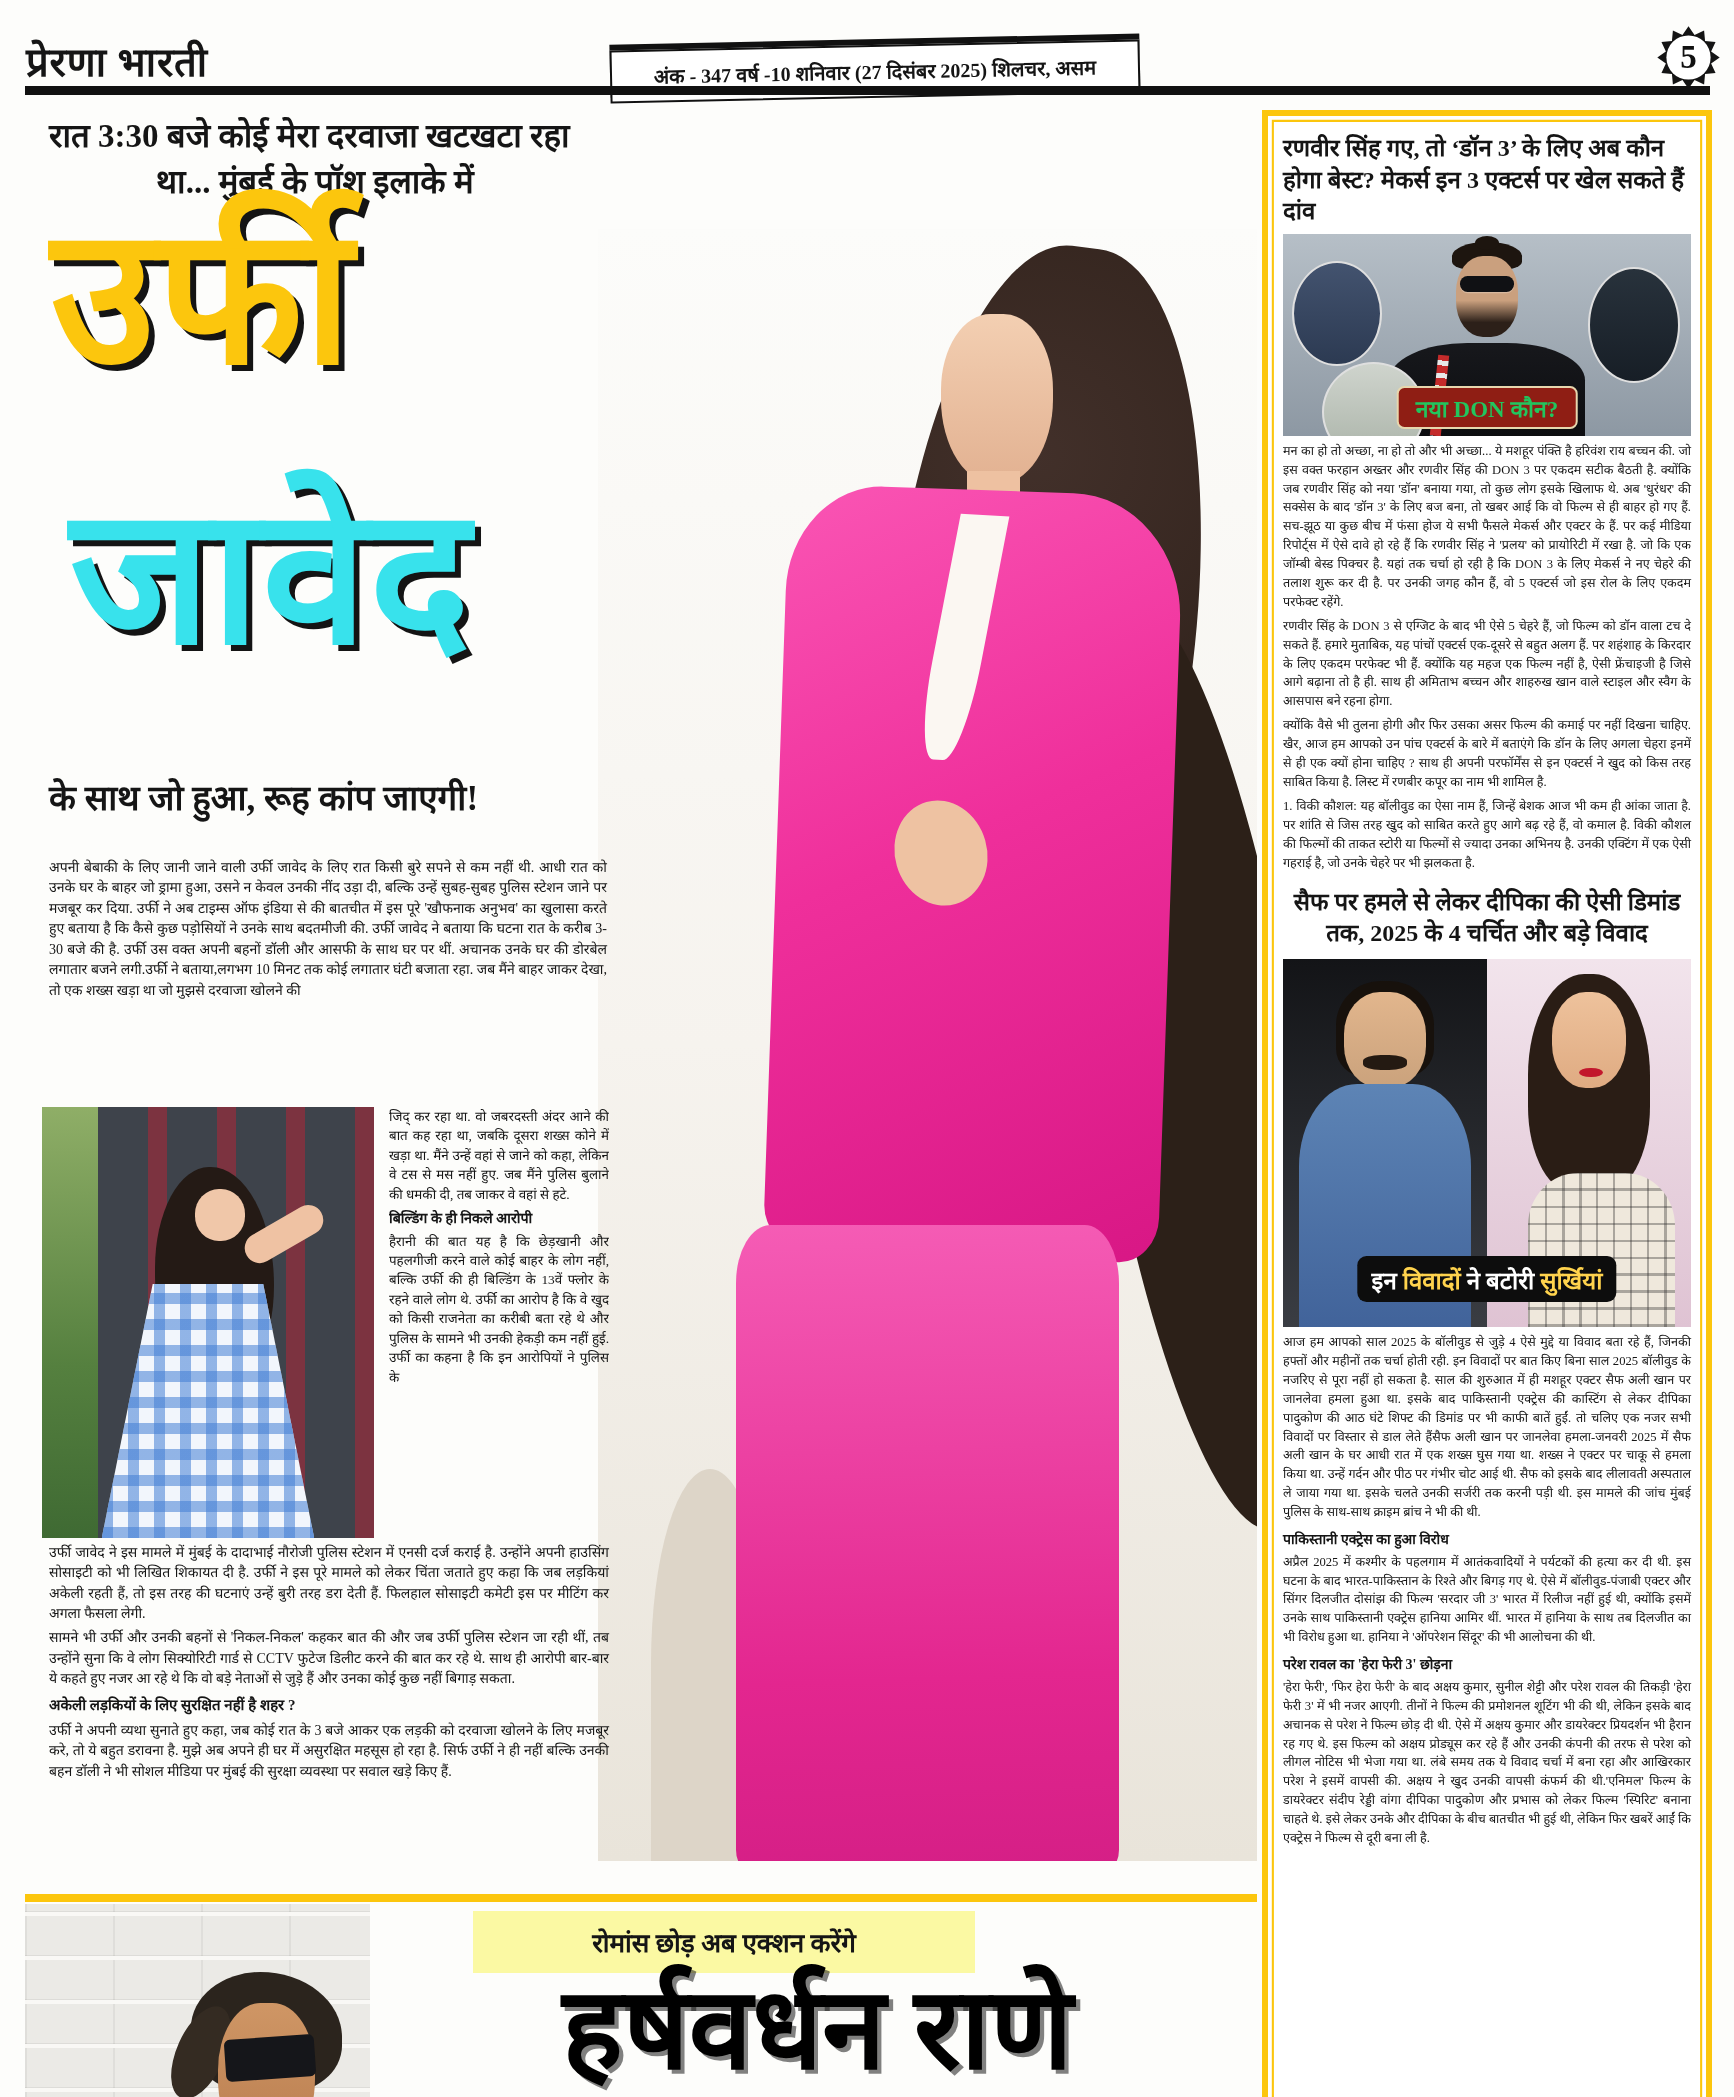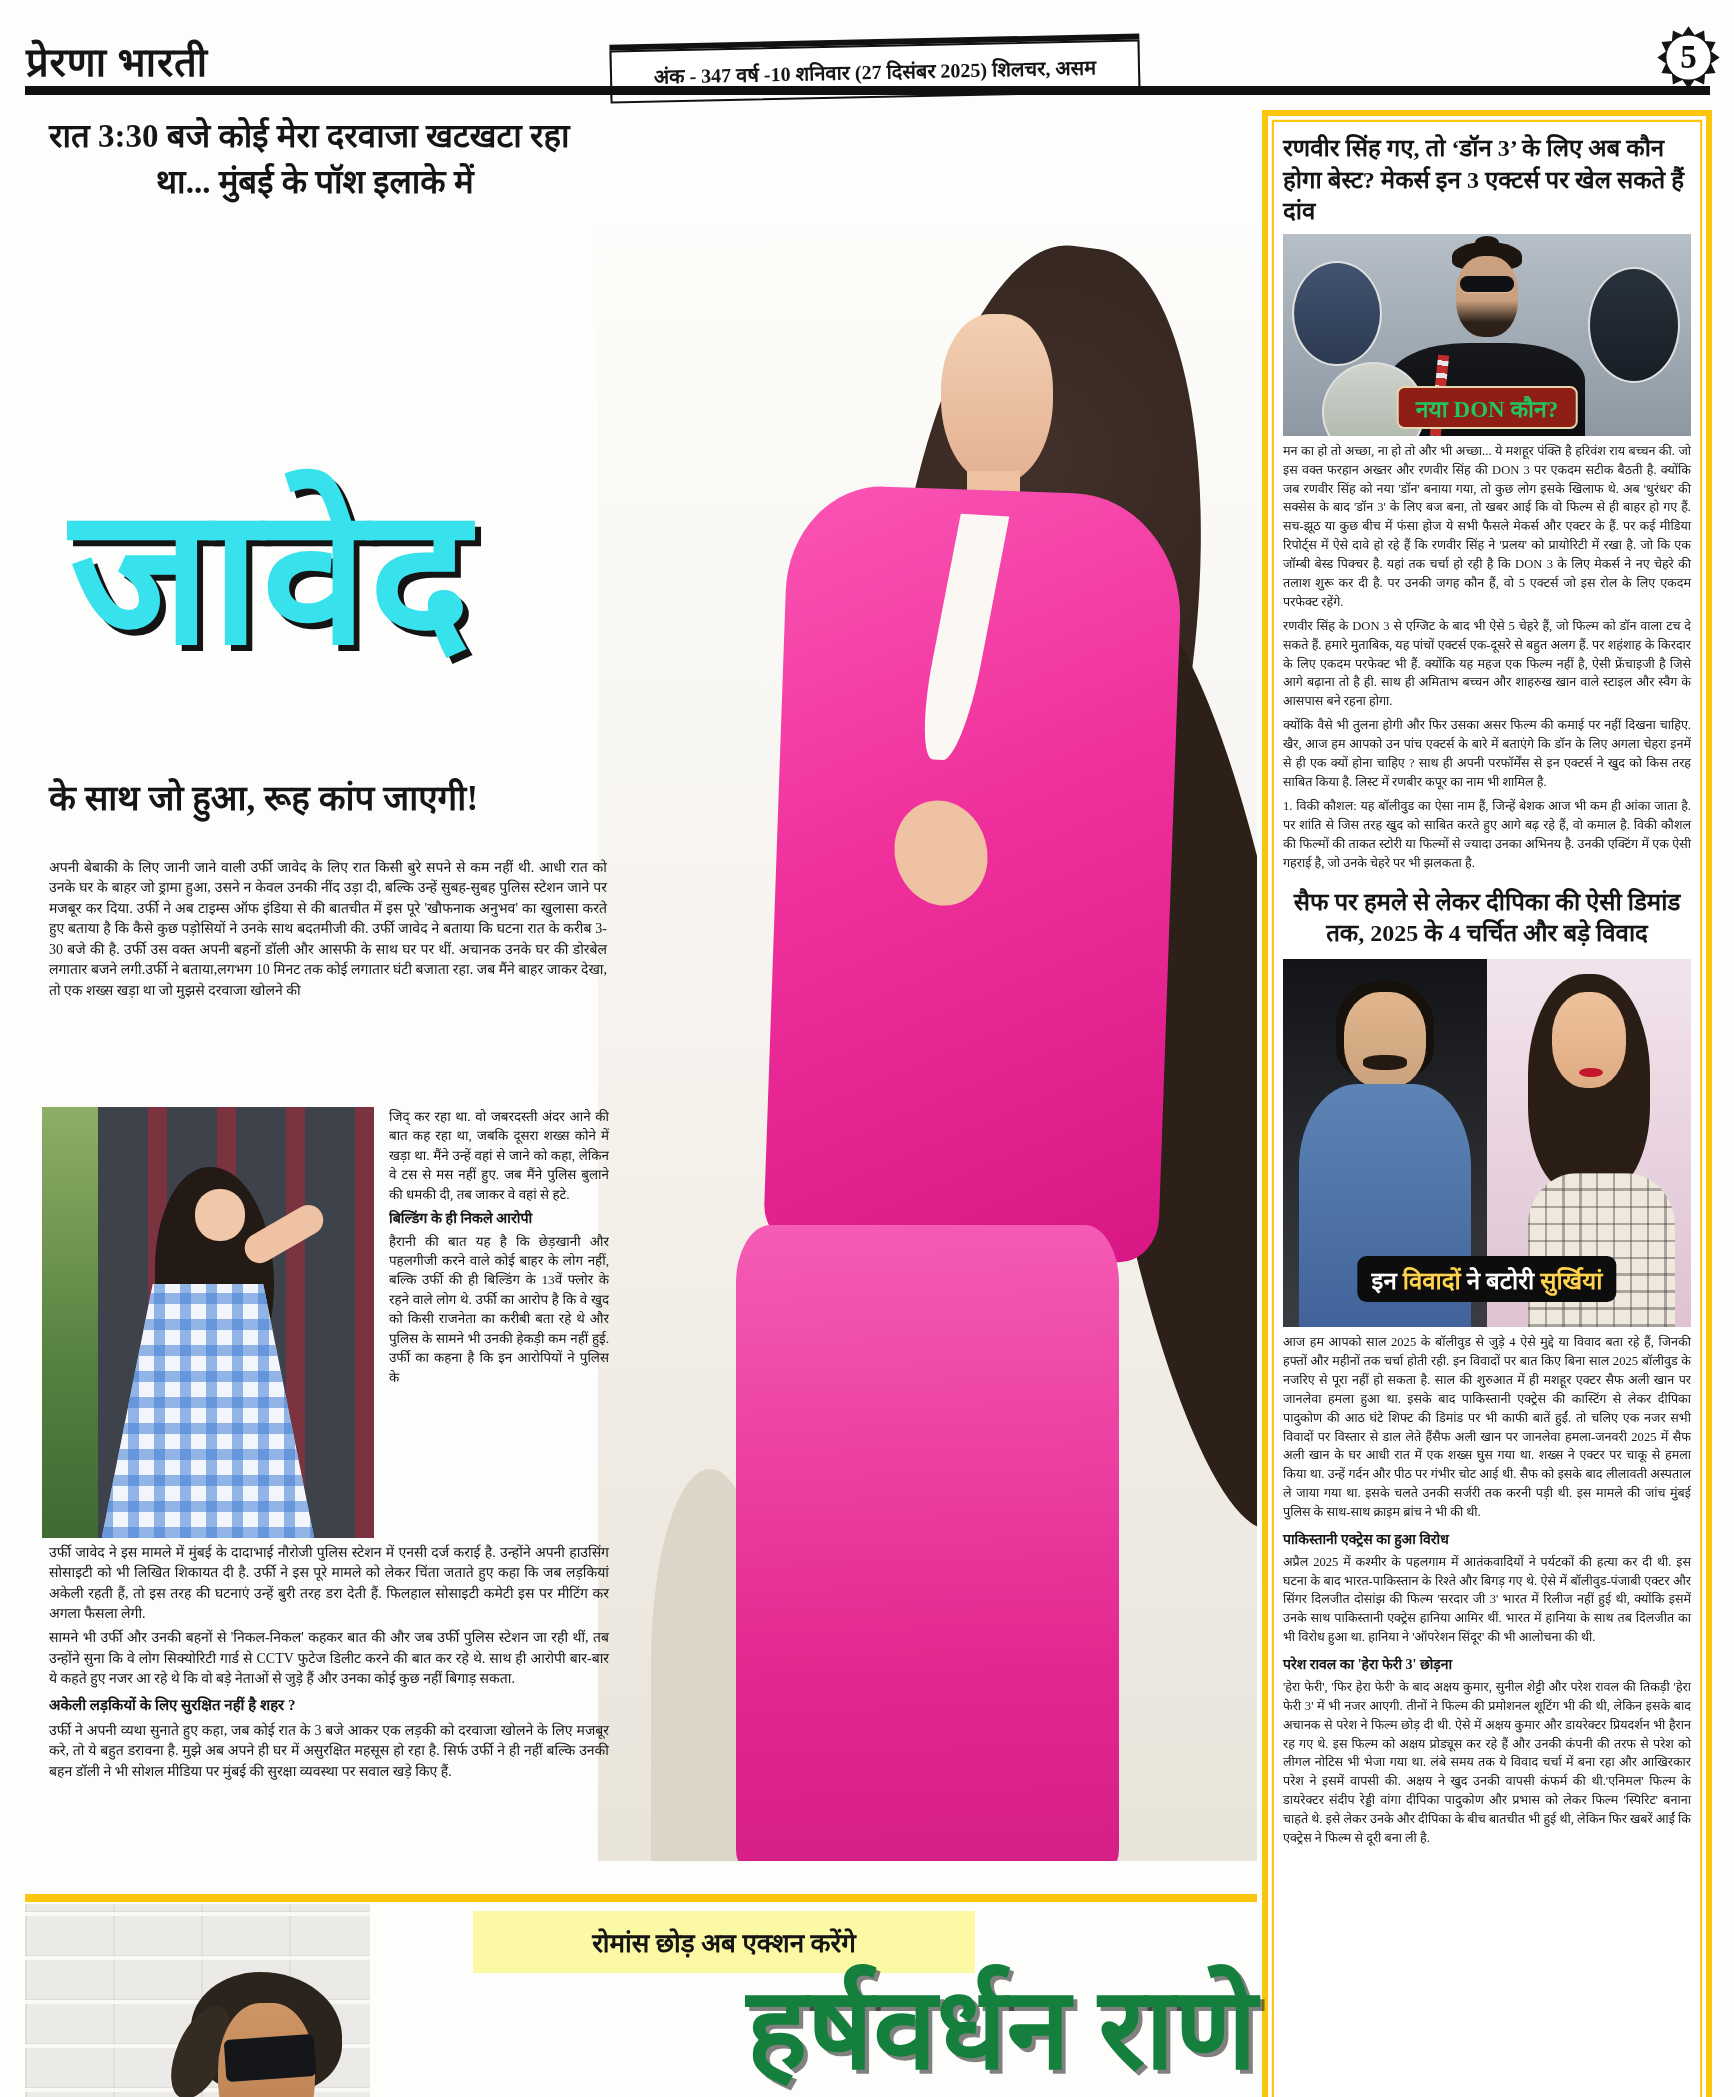--- a/index.html
+++ b/index.html
@@ -119,41 +119,42 @@
   .harsh-photo{left:25px;top:1904px;width:345px;height:760px;overflow:hidden;
       background:#ebeae6;
       background-image:repeating-linear-gradient(0deg,#f9f8f5 0 4.2px,rgba(0,0,0,.06) 4.2px 5.5px,transparent 5.5px 44px),
       repeating-linear-gradient(90deg,rgba(0,0,0,.05) 0 1.7px,transparent 1.7px 88px);}
   .hp-hair{position:absolute;left:48%;top:9%;width:44%;height:16%;background:#2b241d;border-radius:46% 54% 40% 44%;}
   .hp-hair2{position:absolute;left:44%;top:13%;width:14%;height:13%;background:#342b22;border-radius:50%;transform:rotate(24deg);}
   .hp-face{position:absolute;left:56%;top:13%;width:28%;height:20%;background:linear-gradient(180deg,#cf9665,#b87c4e);border-radius:44% 44% 50% 50%;}
   .hp-glasses{position:absolute;left:58%;top:17.5%;width:26%;height:5.5%;background:#15161a;border-radius:5.9px;transform:rotate(-4deg);}
   .banner{left:473px;top:1911px;width:502px;height:62px;background:#FBF9A3;
       display:flex;align-items:center;justify-content:center;font-size:26px;font-weight:800;}
-  .rane-title{left:378px;top:1963px;width:879px;text-align:right;font-size:114px;font-weight:800;
-      color:#15803d;text-shadow:4.2px 4.2px 0 rgba(25,25,25,.55);line-height:1.18;}
+  .rane-title{left:378px;top:1963px;width:879px;text-align:center;font-size:114px;font-weight:800;
+      color:#000000;text-shadow:4.2px 4.2px 0 rgba(25,25,25,.55);line-height:1.18;}
 </style>
 </head>
 <body>
 
 <div class="page">
 
   <div class="abs masthead">प्रेरणा भारती</div>
   <div class="abs dateline">अंक - 347 वर्ष -10  शनिवार (27 दिसंबर 2025) शिलचर, असम</div>
   <div class="abs pagenum">
     <svg viewBox="0 0 100 100">
       <polygon fill="#141414" points="98,50 84.8,59.3 91.6,74 75.5,75.5 74,91.6 59.3,84.8 50,98 40.7,84.8 26,91.6 24.5,75.5 8.4,74 15.2,59.3 2,50 15.2,40.7 8.4,26 24.5,24.5 26,8.4 40.7,15.2 50,2 59.3,15.2 74,8.4 75.5,24.5 91.6,26 84.8,40.7"></polygon>
       <circle cx="50" cy="50" r="34" fill="#ffffff"></circle>
     </svg>
     <span class="num">5</span>
   </div>
   <div class="abs hrule"></div>
 
   <div class="abs kicker k1">रात 3:30 बजे कोई मेरा दरवाजा खटखटा रहा</div>
   <div class="abs kicker k2">था... मुंबई के पॉश इलाके में</div>
+  <div class="abs big-title t-yellow">उर्फी</div>
   <div class="abs big-title t-cyan">जावेद</div>
   <div class="abs deck">के साथ जो हुआ, रूह कांप जाएगी!</div>
 
   <figure class="abs urfi-photo" style="margin:0;">
     <div class="up-hair"></div>
     <div class="up-hair2"></div>
     <div class="up-face"></div>
     <div class="up-neck"></div>
     <div class="up-shadow"></div>
     <div class="up-blazer"></div>

